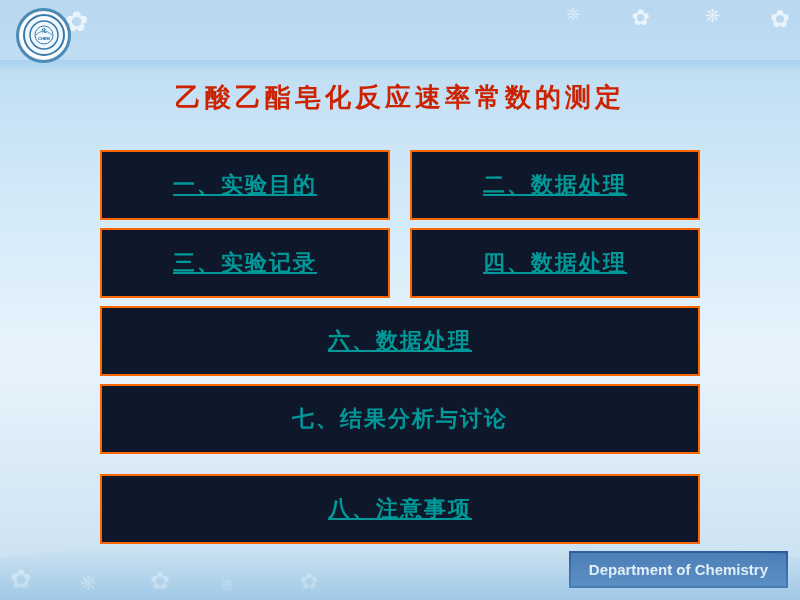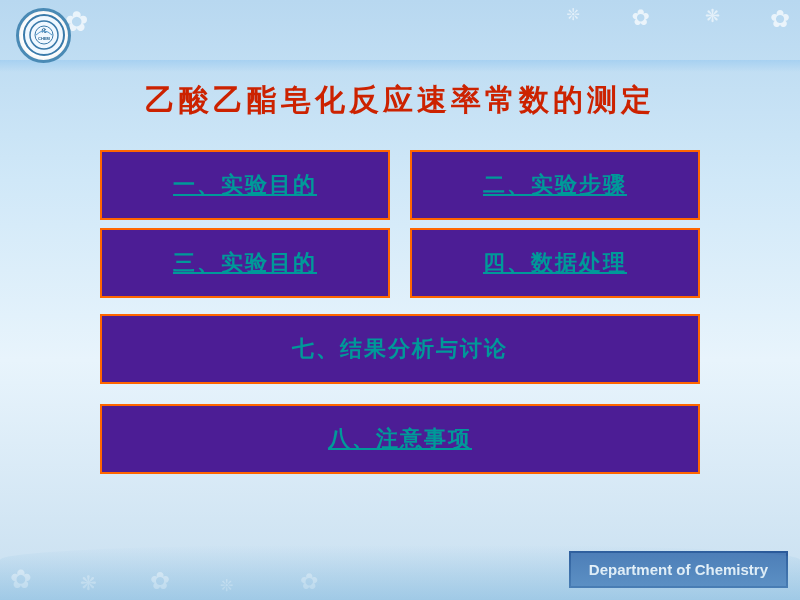--- a/index.html
+++ b/index.html
@@ -62,21 +62,21 @@
       background: #f0f8ff;
     }
 
     
     .main-title {
       position: absolute;
       top: 70px;
       left: 0;
       right: 0;
       text-align: center;
-      font-size: 30px;
+      font-size: 26px;
       font-weight: bold;
       color: #cc2200;
       letter-spacing: 4px;
       padding: 10px 0;
     }
 
     
     .menu-area {
       position: absolute;
       top: 150px;
@@ -85,21 +85,21 @@
     }
 
     .menu-row {
       display: flex;
       gap: 20px;
       margin-bottom: 8px;
     }
 
     .menu-box {
       flex: 1;
-      background: #4c1d95;
+      background: #0f172a;
       border: 2px solid #ff6600;
       padding: 18px 10px;
       text-align: center;
       cursor: pointer;
       position: relative;
     }
 
     .menu-box a,
     .menu-box span {
       font-size: 22px;
@@ -192,34 +192,37 @@
 
 <div class="main-title">乙酸乙酯皂化反应速率常数的测定</div>
 
 <div class="menu-area">
 
   <div class="menu-row">
     <div class="menu-box">
       <a>一、实验目的</a>
     </div>
     <div class="menu-box">
-      <a>二、实验步骤</a>
-    </div>
-  </div>
-
-  <div class="menu-row">
-    <div class="menu-box">
-      <a>三、实验目的</a>
+      <a>二、数据处理</a>
+    </div>
+  </div>
+
+  <div class="menu-row">
+    <div class="menu-box">
+      <a>三、实验记录</a>
     </div>
     <div class="menu-box">
       <a>四、数据处理</a>
     </div>
   </div>
 
   <div class="menu-row">
+    <div class="menu-box">
+      <a>六、数据处理</a>
+    </div>
   </div>
 
   <div class="menu-row">
     <div class="menu-box" style="flex:1;">
       <span>七、结果分析与讨论</span>
     </div>
   </div>
 
   <div class="menu-row" style="margin-top: 20px; justify-content: space-between;">
     <div class="menu-box">

